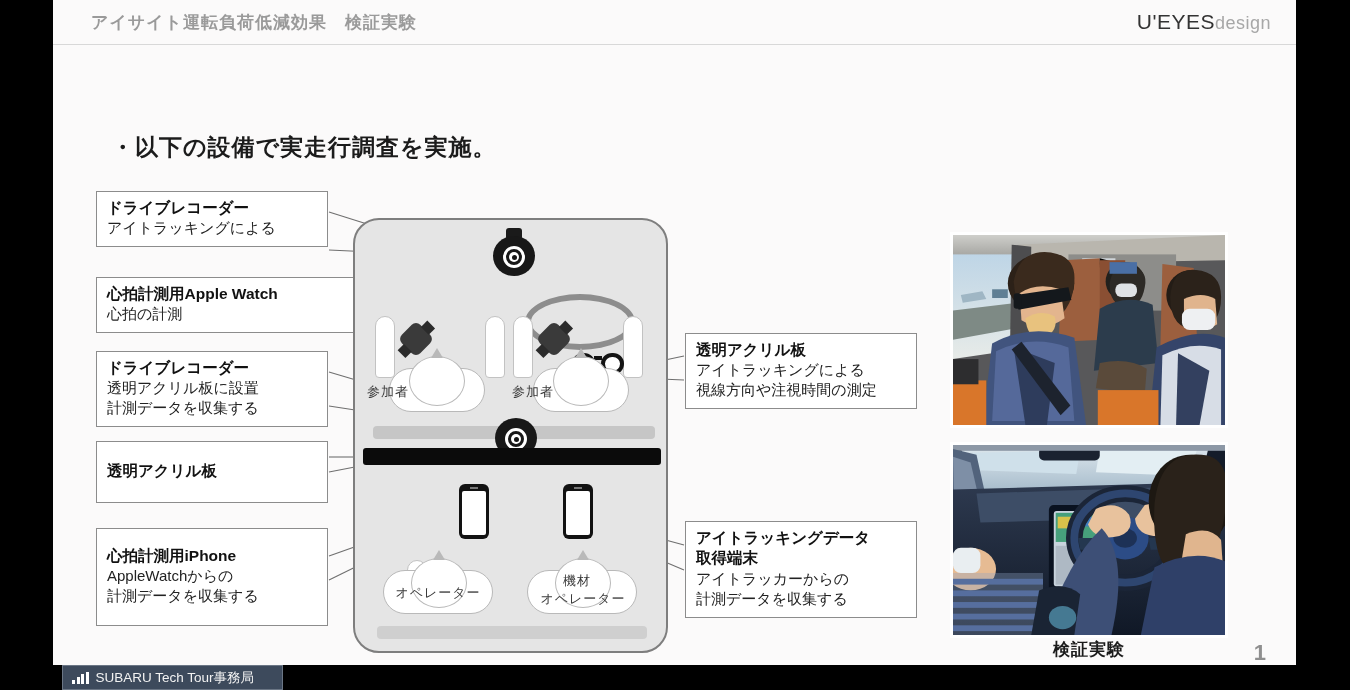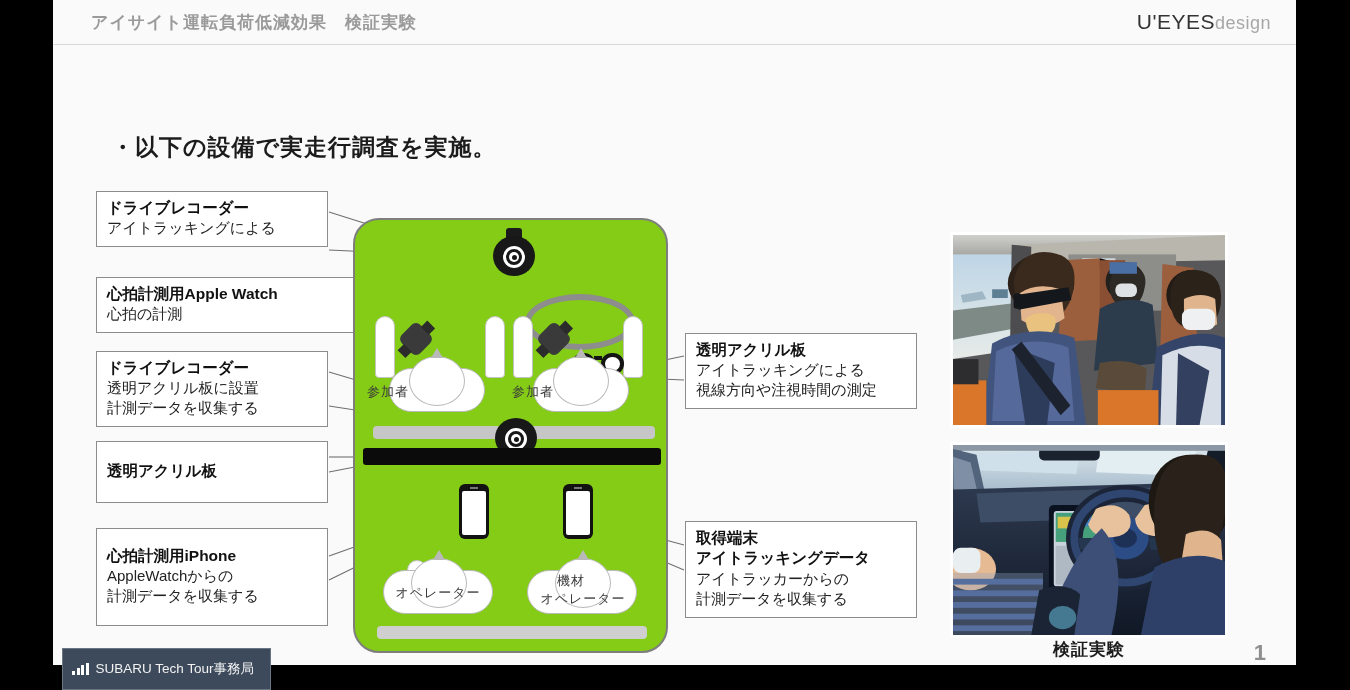--- a/index.html
+++ b/index.html
@@ -67,21 +67,21 @@
   #cb3 { left: 43px; top: 351px; width: 232px; }
   #cb4 { left: 43px; top: 441px; width: 232px; height: 62px; display:flex; align-items:center; }
   #cb5 { left: 43px; top: 528px; width: 232px; height: 98px; display:flex; flex-direction:column; justify-content:center; }
 
   #rb1 { left: 632px; top: 333px; width: 232px; }
   #rb2 { left: 632px; top: 521px; width: 232px; }
 
   
   #diagram {
     position: absolute; left: 300px; top: 218px; width: 315px; height: 435px;
-    border: 2px solid #7e7e7e; border-radius: 26px; background: #84cc16;
+    border: 2px solid #7e7e7e; border-radius: 26px; background: #e5e5e5;
   }
   .seat {
     position: absolute; width: 96px; height: 44px;
     border: 1.5px solid #b9b9b9; border-radius: 22px; background: #fff;
   }
   .seat-head {
     position: absolute; width: 56px; height: 50px;
     border: 1.5px solid #b9b9b9; border-radius: 50%; background: #fff;
   }
   .seat-head:before {
@@ -191,23 +191,23 @@
     position: absolute; right: 30px; top: 640px;
     font-size: 22px; font-weight: 700; color: #8f8f8f;
   }
 
   
   #taskbar {
     position: absolute; left: 0; bottom: 0; width: 1350px; height: 25px;
     background: #000;
   }
   #taskbar-item {
-    position: absolute; left: 62px; bottom: 0; height: 42px;
+    position: absolute; left: 62px; bottom: 0; height: 25px;
     display: flex; align-items: center; gap: 7px;
-    padding: 0 16px 0 9px;
+    padding: 0 28px 0 9px;
     background: #3d4a5c;
     border: 1px solid #6b7685;
     color: #f2f2f2; font-size: 13.5px; white-space: nowrap;
   }
   #signal-icon { display: flex; align-items: flex-end; gap: 1.5px; height: 12px; }
   #signal-icon i { display: block; width: 3px; background: #fff; }
   #signal-icon i:nth-child(1) { height: 4px; }
   #signal-icon i:nth-child(2) { height: 7px; }
   #signal-icon i:nth-child(3) { height: 10px; }
   #signal-icon i:nth-child(4) { height: 12px; }
@@ -280,22 +280,22 @@
       <div class="c-line">計測データを収集する</div>
     </div>
 
     <div class="callout" id="rb1">
       <div class="c-title">透明アクリル板</div>
       <div class="c-line">アイトラッキングによる</div>
       <div class="c-line">視線方向や注視時間の測定</div>
     </div>
 
     <div class="callout" id="rb2">
+      <div class="c-title">アイトラッキングデータ</div>
       <div class="c-title">取得端末</div>
-      <div class="c-title">アイトラッキングデータ</div>
       <div class="c-line">アイトラッカーからの</div>
       <div class="c-line">計測データを収集する</div>
     </div>
 
     <div id="diagram">
 
       <div class="dashcam" style="left:138px; top:8px;">
         <div class="mount"></div>
           <div class="body"></div>
         <div class="ring"></div>
@@ -351,21 +351,21 @@
 
       <div class="armrest" style="left:52px; top:340px; height:40px;"></div>
       <div class="armrest" style="left:214px; top:340px; height:40px;"></div>
 
       <div class="seat" style="left:28px; top:350px; width:110px;"></div>
       <div class="seat-head" style="left:56px; top:338px;"></div>
       <div class="seat-label" style="left:-42px; top:364px; width:250px;">オペレーター</div>
 
       <div class="seat" style="left:172px; top:350px; width:110px;"></div>
       <div class="seat-head" style="left:200px; top:338px;"></div>
-      <div class="seat-label" style="left:91px; top:352px; width:250px;">機材</div>
+      <div class="seat-label" style="left:97px; top:352px; width:250px;">機材</div>
       <div class="seat-label" style="left:103px; top:370px; width:250px;">オペレーター</div>
 
       <div id="bottom-strip"></div>
     </div>
 
     <div class="photo" id="photo-top">
       <svg viewBox="0 0 278 196" preserveAspectRatio="none">
         <defs>
           <linearGradient id="sky" x1="0" y1="0" x2="0" y2="1">
             <stop offset="0%" stop-color="#bcd4e6"></stop>

